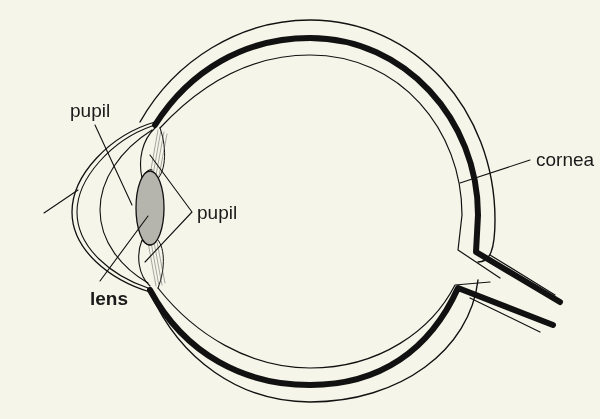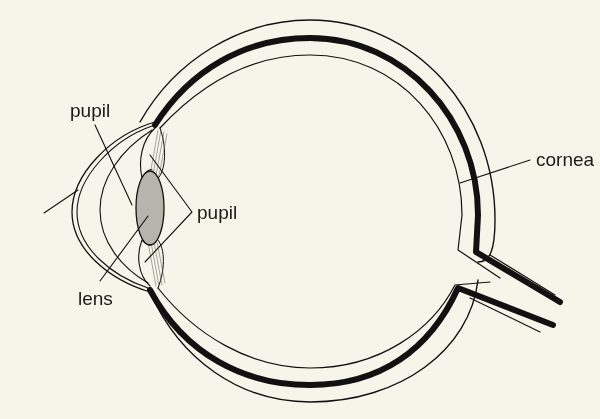--- a/index.html
+++ b/index.html
@@ -50,16 +50,16 @@
 
     <path d="M95 125 L132 205" stroke-width="1.1"></path>
     <path d="M44 213 L78 190" stroke-width="1.1"></path>
     <path d="M100 281 L148 216" stroke-width="1.1"></path>
     <path d="M150 155 L192 212 L145 262" stroke-width="1.1"></path>
     <path d="M460 183 L530 160" stroke-width="1.1"></path>
   </g>
 </svg>
 
 <span class="lbl" style="left:70px;top:101px;">pupil</span>
-<span class="lbl" style="left:78px;top:289px;">lens</span>
+<span class="lbl" style="left:90px;top:289px;font-weight:bold;">lens</span>
 <span class="lbl" style="left:197px;top:203px;">pupil</span>
 <span class="lbl" style="left:536px;top:150px;">cornea</span>
 </div>
 
 </body></html>

